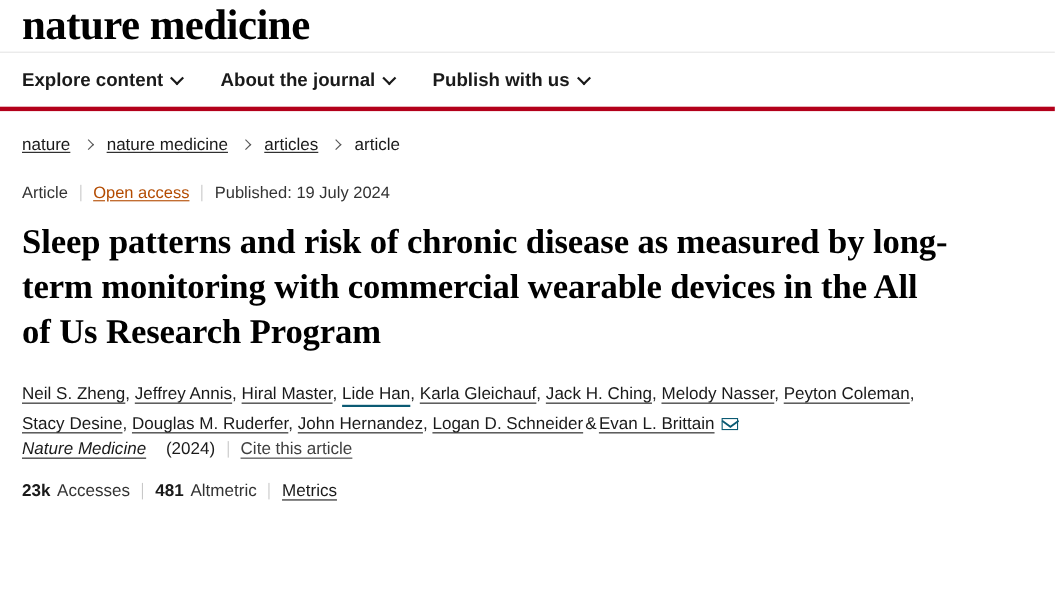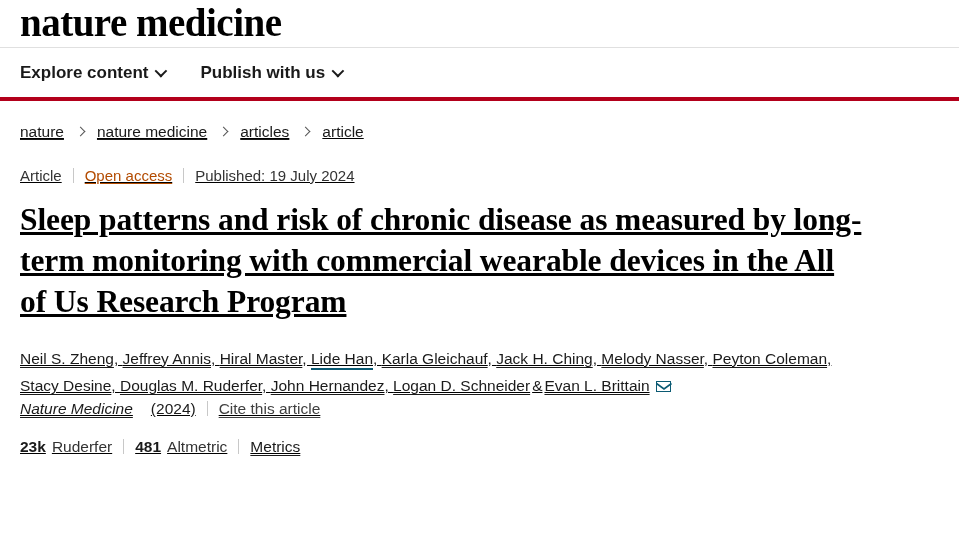--- a/index.html
+++ b/index.html
@@ -62,21 +62,20 @@
     width: 9px;
     height: 9px;
     border-right: 2px solid #1a1a1a;
     border-bottom: 2px solid #1a1a1a;
     transform: rotate(45deg) translateY(-2px);
   }
 
   
   .content {
     padding: 22px 10px 0 20px;
-    text-decoration: underline;
   }
 
   
   .breadcrumb {
     display: flex;
     align-items: center;
     font-size: 15.5px;
     color: #1a1a1a;
     margin-bottom: 26px;
   }
@@ -220,20 +219,24 @@
 <div class="masthead">
   <div class="brand">nature medicine</div>
 </div>
 
 <nav class="navbar">
   <div class="nav-item">
     <span>Explore content</span>
     <span class="chev"></span>
   </div>
   <div class="nav-item">
+    <span>About the journal</span>
+    <span class="chev"></span>
+  </div>
+  <div class="nav-item">
     <span>Publish with us</span>
     <span class="chev"></span>
   </div>
 </nav>
 
 <div class="content">
 
   <div class="breadcrumb">
     <a>nature</a>
     <span class="crumb-sep"></span>
@@ -262,21 +265,21 @@
 
   <div class="journal-line">
     <a class="jname">Nature Medicine</a>
     <span class="jyear">(2024)</span>
     <span class="meta-divider"></span>
     <a class="cite">Cite this article</a>
   </div>
 
   <div class="metrics-line">
     <span class="num">23k</span>
-    <span class="lbl">Ruderfer</span>
+    <span class="lbl">Accesses</span>
     <span class="meta-divider"></span>
     <span class="num">481</span>
     <span class="lbl">Altmetric</span>
     <span class="meta-divider"></span>
     <a class="metrics-link">Metrics</a>
   </div>
 
 </div>
 
 </body></html>

